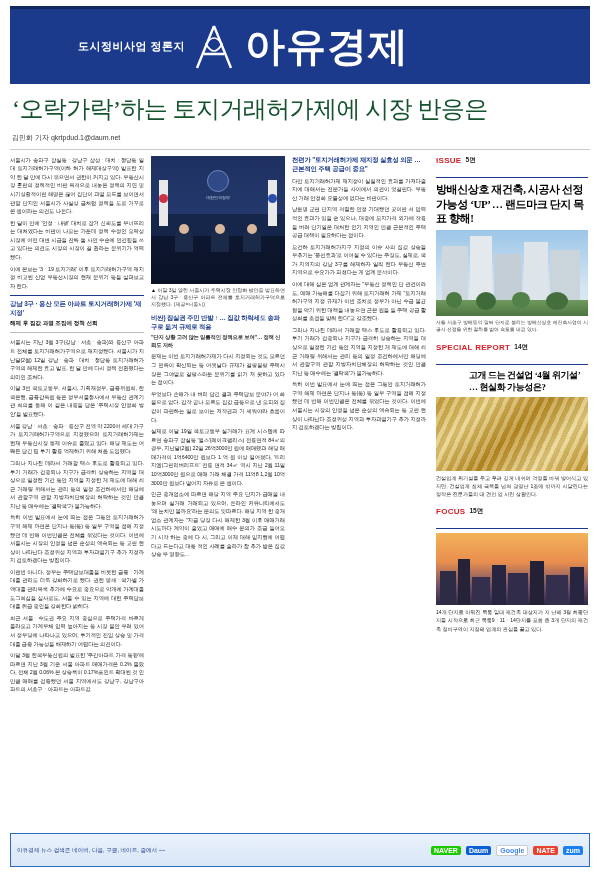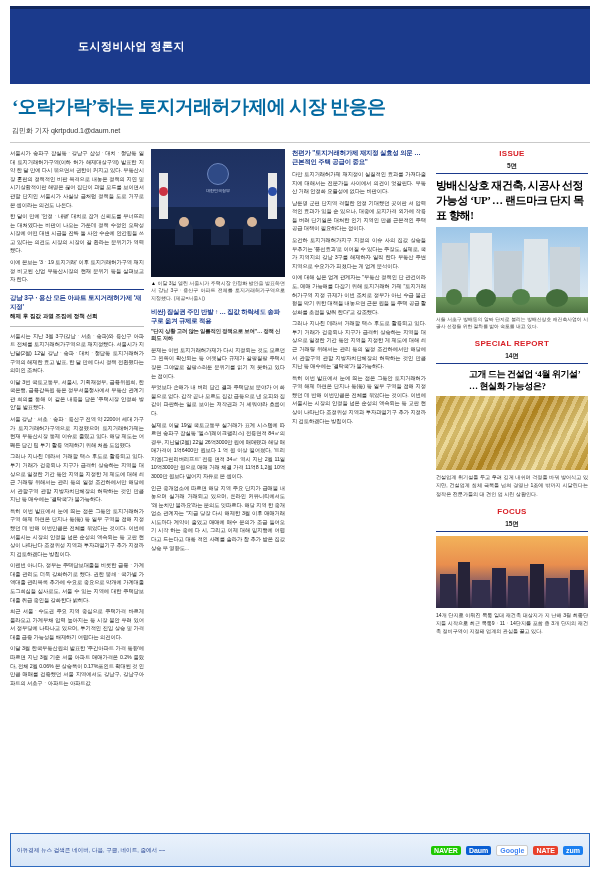--- a/index.html
+++ b/index.html
@@ -76,25 +76,25 @@
   .infobar .right { display: flex; gap: 10px; }
   .infobar .site { color: #1b3a8c; font-weight: bold; }
 
   
   .headline-wrap {
     padding: 10px 2px 6px 2px;
     border-bottom: 1px solid #c9c9c9;
   }
   .headline {
     font-family: "Liberation Serif", serif;
-    font-size: 19px;
-    font-weight: bold;
+    font-size: 24px;
+    font-weight: normal;
     line-height: 1.32;
     letter-spacing: -0.6px;
-    color: #0369a1;
+    color: #14532d;
   }
   .byline {
     margin-top: 7px;
     font-size: 7px;
     color: #333;
   }
 
   
   .content {
     display: flex;
@@ -169,26 +169,25 @@
     color: #333;
     font-size: 5.4px;
     margin-top: 2px;
   }
 
   
   .rail { width: 152px; }
   .rail-sec { margin-bottom: 9px; }
   .rail-label {
     display: flex;
-    align-items: center;
+    align-items: flex-start;
     gap: 4px;
     border-bottom: 1.5px solid #1b3a8c;
-    padding-bottom: 2px;
+    padding-bottom: 12px;
     margin-bottom: 4px;
-    flex-direction: column;
   }
   .rail-label .tag {
     color: #d81f26;
     font-size: 8px;
     font-weight: bold;
     letter-spacing: 0.3px;
   }
   .rail-label .pg {
     color: #222;
     font-size: 6.5px;
@@ -271,20 +270,29 @@
   .goldwave { background: linear-gradient(135deg,#caa23c 0%,#e7cf7e 25%,#b98b22 50%,#e9d489 75%,#c79a2e 100%); }
   .dusk { background: linear-gradient(180deg,#f3b35a 0%,#e98e4e 40%,#6d4f6b 75%,#2d2a45 100%); }
 </style>
 </head>
 <body>
 
 <div class="page">
 
   <div class="masthead">
     <div class="masthead-left">도시정비사업 정론지</div>
+    <div class="masthead-logo">
+      <span class="logo-mark">
+        <svg width="46" height="50" viewBox="0 0 46 50">
+          <path d="M23 4 L6 46 M23 4 L40 46 M13 32 L33 32" stroke="#ffffff" stroke-width="2.4" fill="none"></path>
+          <path d="M15 22 q8 -12 16 0 q-8 14 -16 0 z" fill="none" stroke="#ffffff" stroke-width="1.6"></path>
+        </svg>
+      </span>
+      <span class="logo-text">아유경제</span>
+    </div>
   </div>
 
 
   <div class="headline-wrap">
     <div class="headline">‘오락가락’하는 토지거래허가제에 시장 반응은</div>
     <div class="byline">김민화 기자 qkrtpdud.1@daum.net</div>
   </div>
 
   <div class="content">
 

